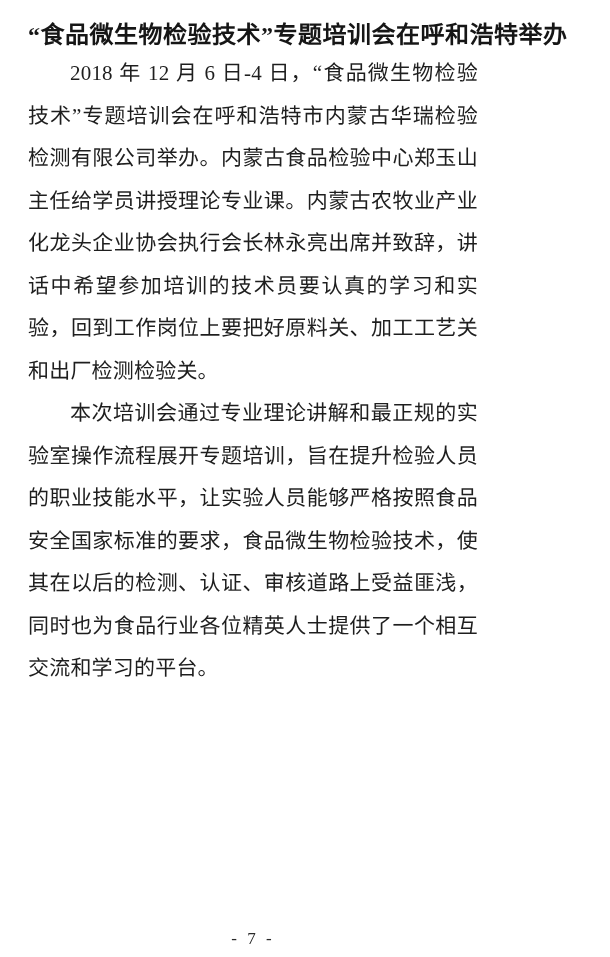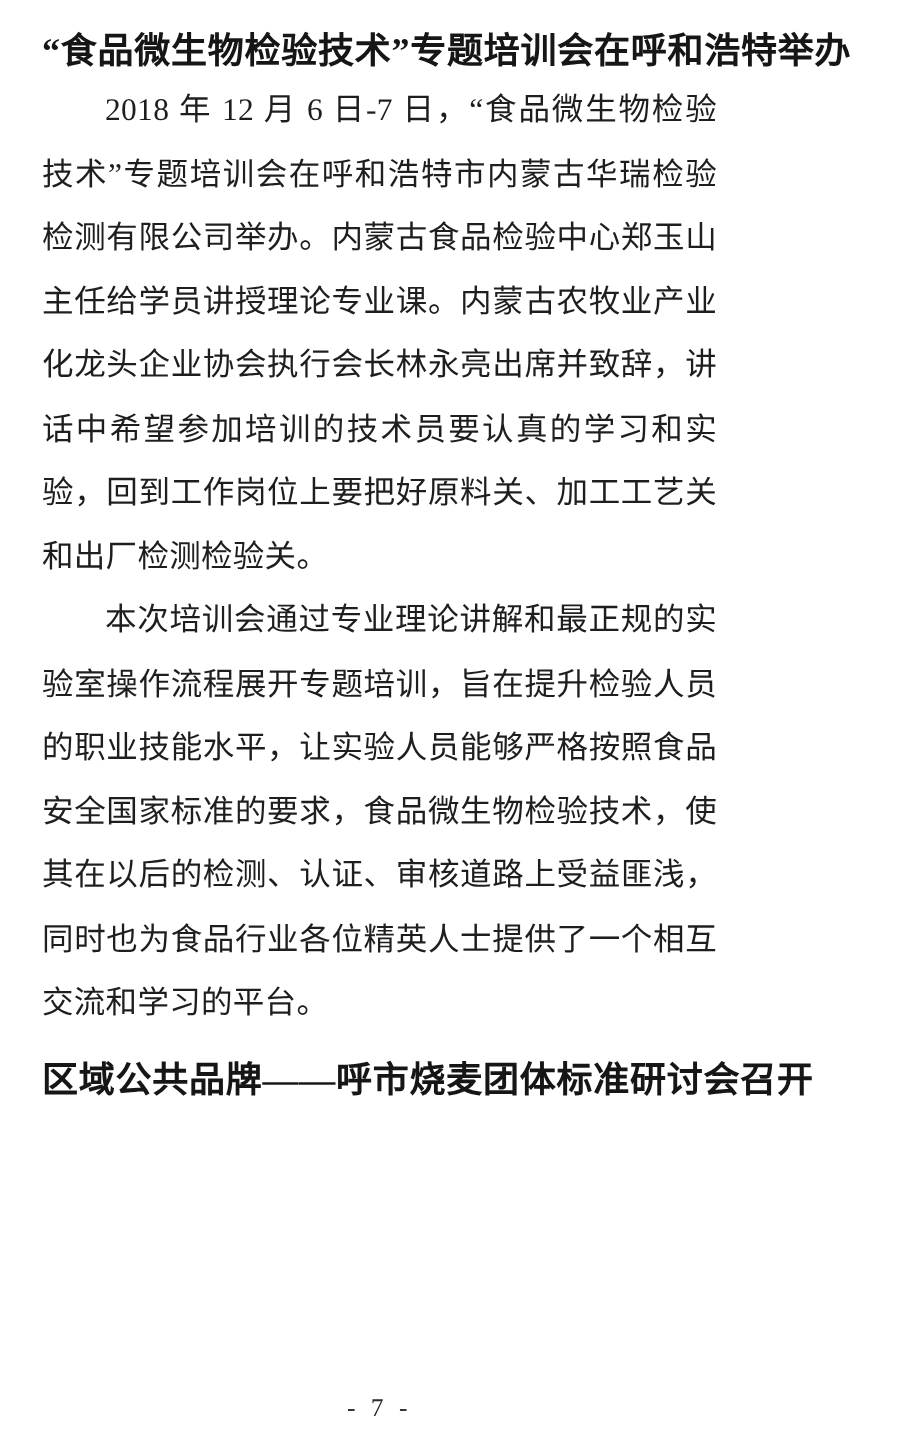--- a/index.html
+++ b/index.html
@@ -58,22 +58,21 @@
     color: #2a2a2a;
   }
 </style>
 </head>
 <body>
 
 <div class="page">
 
   <h1 class="doc-heading first">“食品微生物检验技术”专题培训会在呼和浩特举办</h1>
 
-  <p class="para">2018 年 12 月 6 日-7 日，“食品微生物检验技术”专题培训会在呼和浩特市内蒙古华瑞检验检测有限公司举办。内蒙古食品检验中心郑玉山主任给学员讲授理论专业课。内蒙古农牧业产业化龙头企业协会执行会长林永亮出席并致辞，讲话中希望参加培训的技术员要认真的学习和实验，回到工作岗位上要把好原料关、加工工艺关和出厂检测检验关。</p>
+  <p class="para">2018 年 12 月 6 日-4 日，“食品微生物检验技术”专题培训会在呼和浩特市内蒙古华瑞检验检测有限公司举办。内蒙古食品检验中心郑玉山主任给学员讲授理论专业课。内蒙古农牧业产业化龙头企业协会执行会长林永亮出席并致辞，讲话中希望参加培训的技术员要认真的学习和实验，回到工作岗位上要把好原料关、加工工艺关和出厂检测检验关。</p>
 
   <p class="para">本次培训会通过专业理论讲解和最正规的实验室操作流程展开专题培训，旨在提升检验人员的职业技能水平，让实验人员能够严格按照食品安全国家标准的要求，食品微生物检验技术，使其在以后的检测、认证、审核道路上受益匪浅，同时也为食品行业各位精英人士提供了一个相互交流和学习的平台。</p>
 
-  <h1 class="doc-heading second">区域公共品牌——呼市烧麦团体标准研讨会召开</h1>
 
 
   <div class="page-footer">- 7 -</div>
 
 </div>
 
 </body></html>

